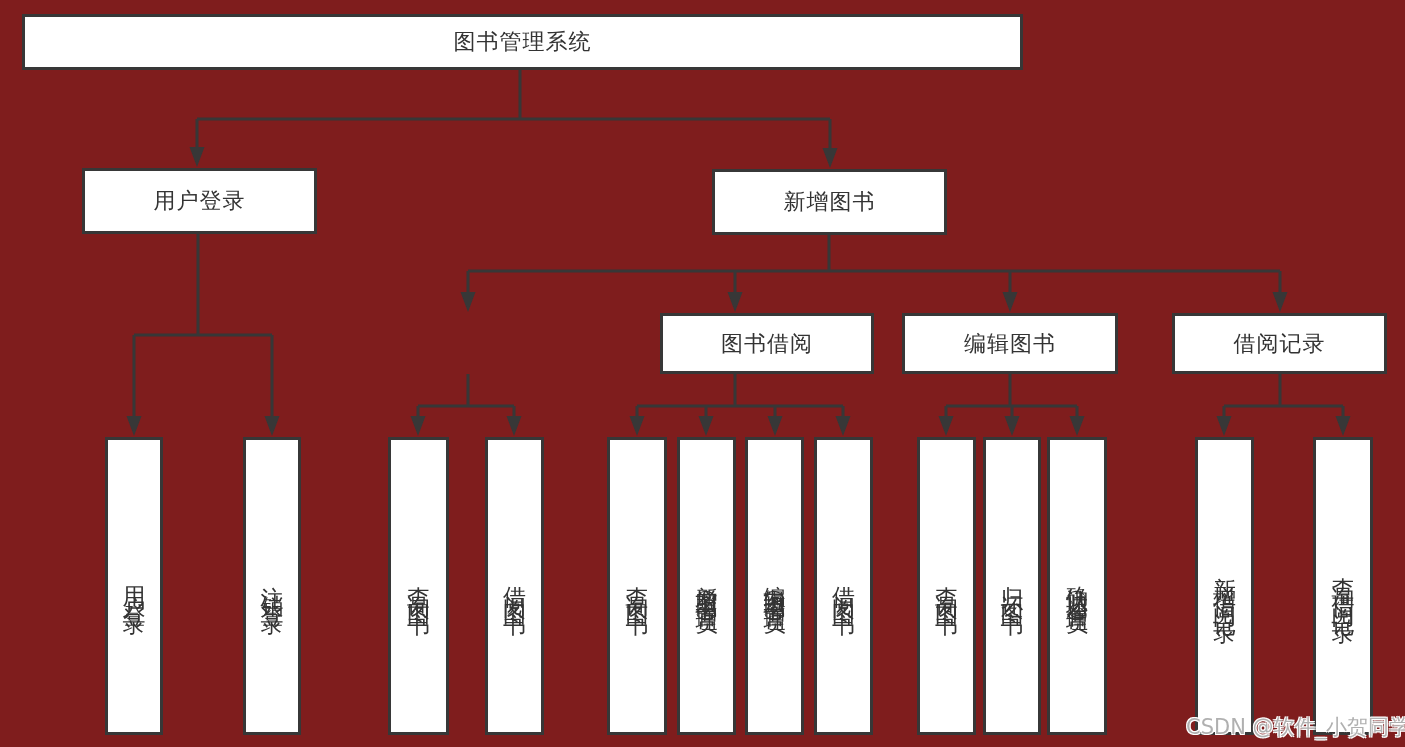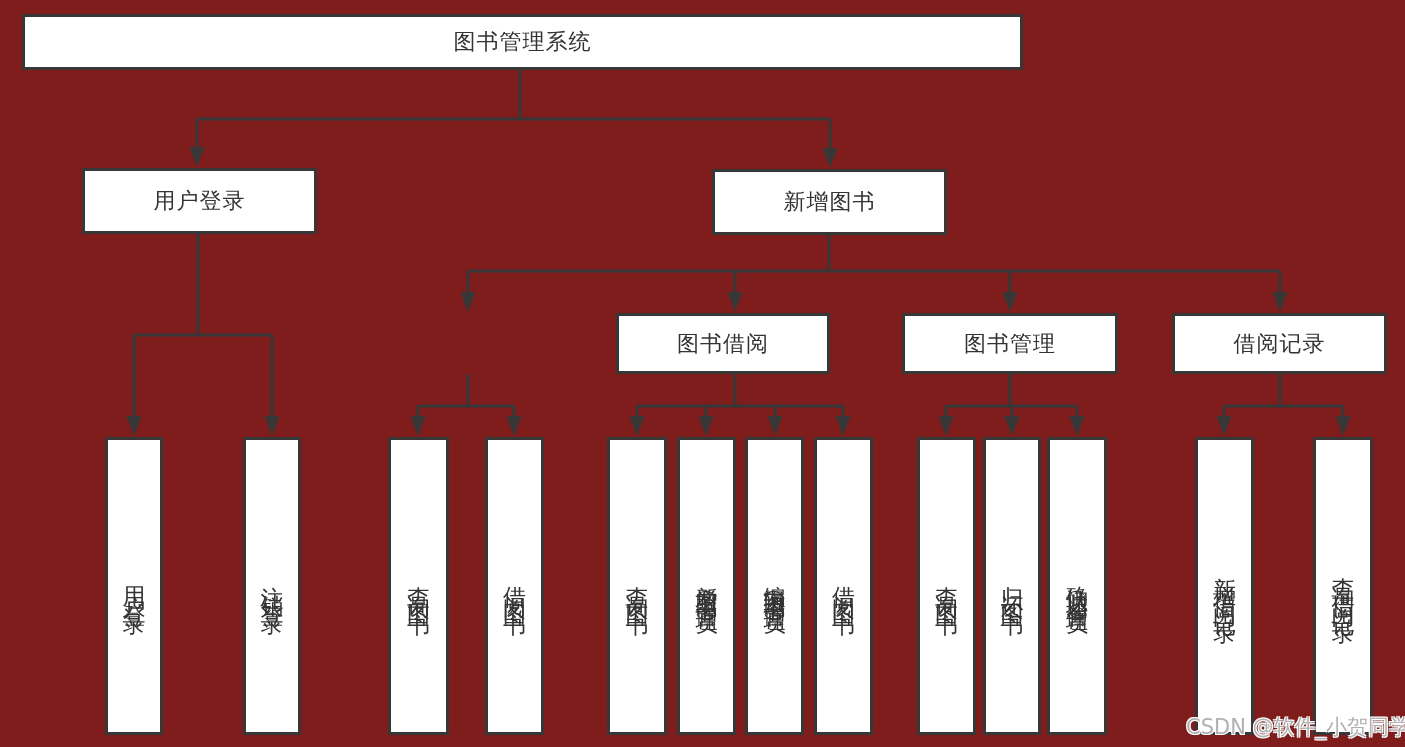--- a/index.html
+++ b/index.html
@@ -78,25 +78,25 @@
     <span>图书管理系统</span>
   </div>
 
   <div class="box hbox" style="left:82px;top:168px;width:235px;height:66px">
     <span>用户登录</span>
   </div>
   <div class="box hbox" style="left:712px;top:169px;width:235px;height:66px">
     <span>新增图书</span>
   </div>
 
-  <div class="box hbox" style="left:616px;top:313px;width:214px;height:61px">
+  <div class="box hbox" style="left:660px;top:313px;width:214px;height:61px">
     <span>图书借阅</span>
   </div>
   <div class="box hbox" style="left:902px;top:313px;width:216px;height:61px">
-    <span>图书管理</span>
+    <span>编辑图书</span>
   </div>
   <div class="box hbox" style="left:1172px;top:313px;width:215px;height:61px">
     <span>借阅记录</span>
   </div>
 
   <div class="box vbox" style="left:105px;top:437px;width:58px;height:298px">
     <span class="vtext">用户登录</span>
   </div>
   <div class="box vbox" style="left:243px;top:437px;width:58px;height:298px">
     <span class="vtext">注销登录</span>

